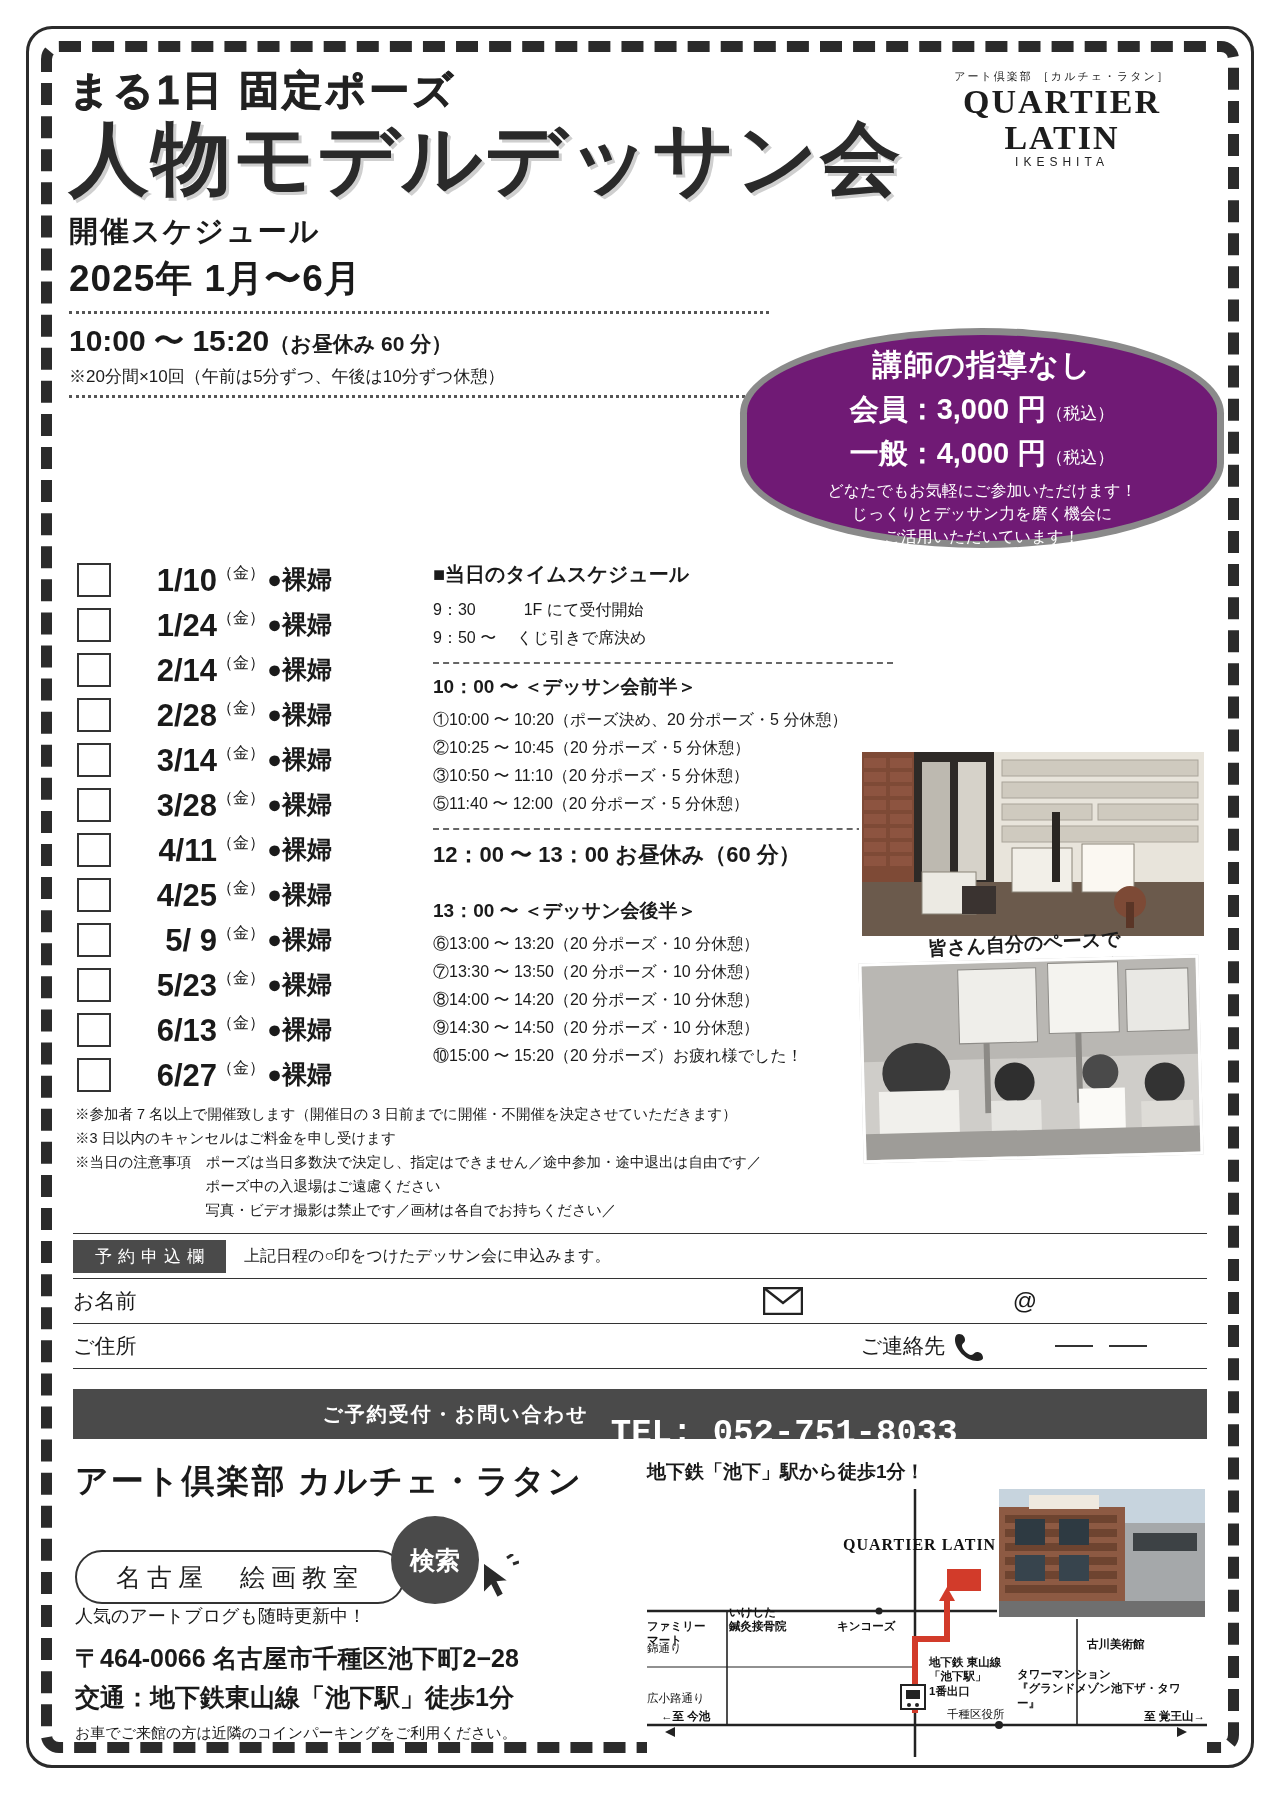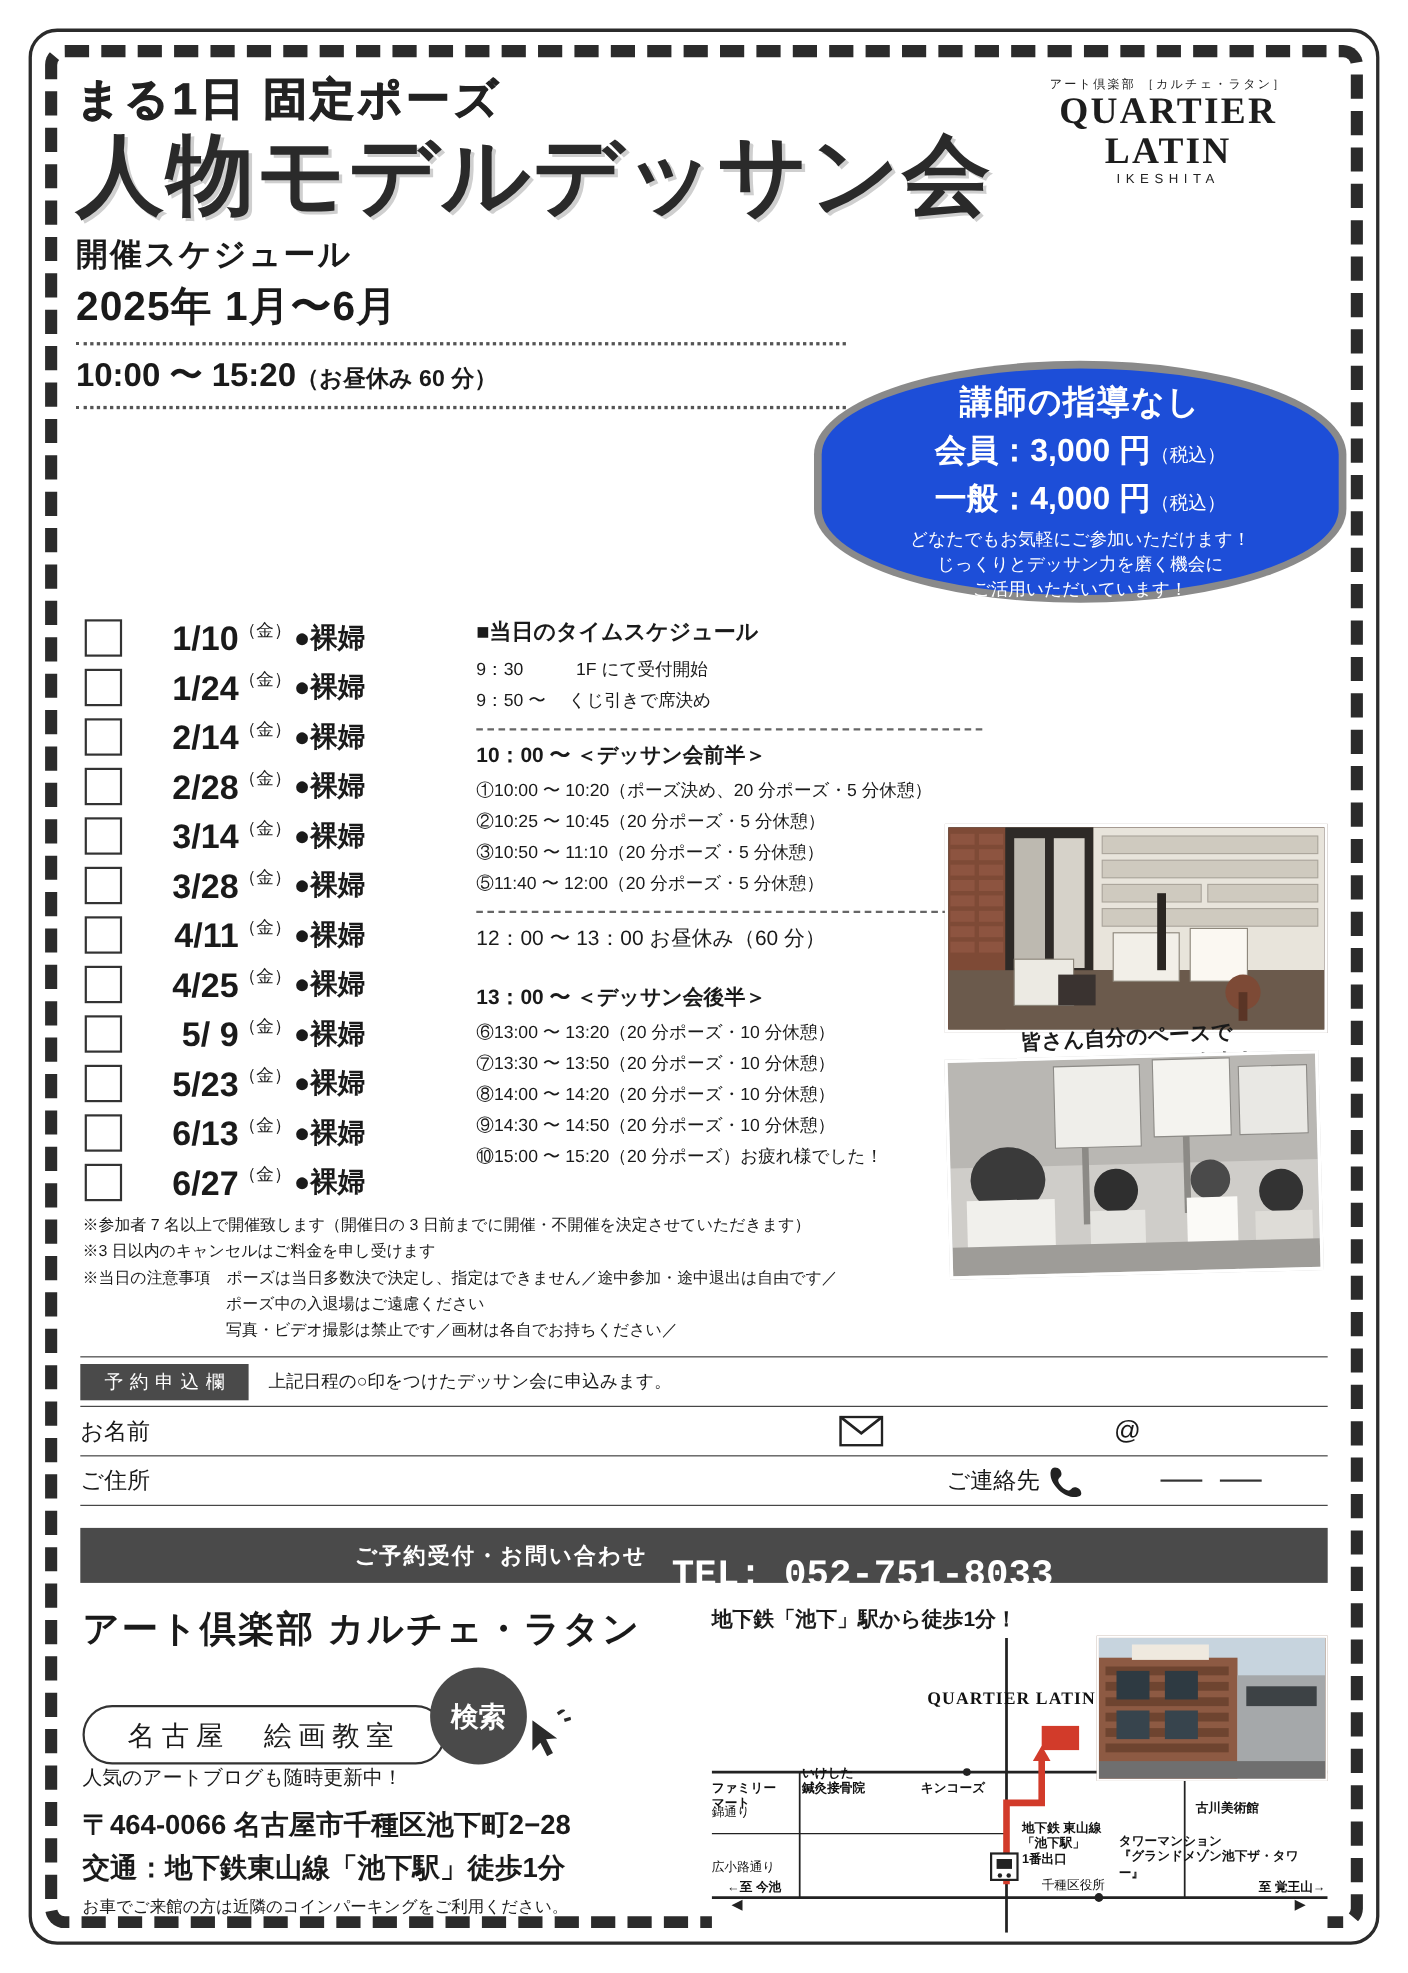--- a/index.html
+++ b/index.html
@@ -55,21 +55,21 @@
   .sh-1 { font-size:29px; font-weight:bold; letter-spacing:2px; }
   .sh-2 { font-size:37px; font-weight:bold; letter-spacing:1px; margin-top:2px;}
   .dotline { border-bottom:3px dotted #555; margin:7px 0 7px 0; }
   .sh-3 { font-size:30px; font-weight:bold; }
   .sh-3 small { font-size:21px; font-weight:bold; }
   .sh-4 { font-size:17px; margin-top:3px; }
 
   
   #blob {
     position:absolute; right:-6px; top:272px; width:470px; height:206px;
-    background:#1d4ed8; color:#fff; text-align:center;
+    background:#701a75; color:#fff; text-align:center;
     border-radius:50% / 38%;
     padding-top:10px;
     box-shadow:0 0 0 7px #8a8a8a;
   }
   #blob .b-h { font-size:30px; font-weight:bold; letter-spacing:1px; color:#fff;}
   #blob .b-p { font-size:29px; font-weight:bold; margin-top:4px;}
   #blob .b-p span.tax { font-size:17px; font-weight:normal; }
   #blob .b-t { font-size:16px; line-height:1.45; margin-top:5px;}
 
   
@@ -82,21 +82,21 @@
   .dt { font-size:31px; font-weight:bold; min-width:92px; text-align:right; letter-spacing:0px;}
   .dw { font-size:16px; }
   .dn { font-size:25px; font-weight:bold; margin-left:2px;}
 
   
   #tt { position:absolute; left:364px; top:498px; width:460px; }
   .tt-h { font-size:20px; font-weight:bold; margin-bottom:8px;}
   .tt-l { font-size:16px; line-height:1.75; }
   .tt-sep { border-bottom:2px dashed #666; margin:10px 0 10px 0;}
   .tt-sec { font-size:19px; font-weight:bold; margin:2px 0 6px 0;}
-  .tt-lunch { font-size:19px; font-weight:normal; }
+  .tt-lunch { font-size:22px; font-weight:bold; }
 
   
   #photo1 { position:absolute; right:4px; top:686px; width:348px; height:190px;
             border:3px solid #fff; overflow:hidden; background:#6d5a4e;}
   #photo2 { position:absolute; right:10px; top:896px; width:340px; height:200px;
             border:3px solid #fff; overflow:hidden; background:#cfcfcf;
             transform:rotate(-1.5deg); }
   .caption {
     position:absolute; right:6px; top:868px; width:360px;
     font-size:19px; font-weight:bold; line-height:1.35; color:#1a1a1a;
@@ -174,20 +174,21 @@
     <div class="title-sub">まる1日 固定ポーズ</div>
     <div class="title-main">人物モデルデッサン会</div>
 
     <div id="sched-head">
       <div class="sh-1">開催スケジュール</div>
       <div class="sh-2">2025年 1月〜6月</div>
       <div class="dotline"></div>
       <div class="sh-3">
         <span>10:00 〜 15:20</span><small>（お昼休み 60 分）</small>
       </div>
+      <div class="sh-4">※20分間×10回（午前は5分ずつ、午後は10分ずつ休憩）</div>
       <div class="dotline"></div>
     </div>
 
     <div id="blob">
       <div class="b-h">講師の指導なし</div>
       <div class="b-p"><span>会員：3,000 円</span><span class="tax">（税込）</span></div>
       <div class="b-p"><span>一般：4,000 円</span><span class="tax">（税込）</span></div>
       <div class="b-t" id="blobtext">どなたでもお気軽にご参加いただけます！<br>じっくりとデッサン力を磨く機会に<br>ご活用いただいています！</div>
     </div>
 

